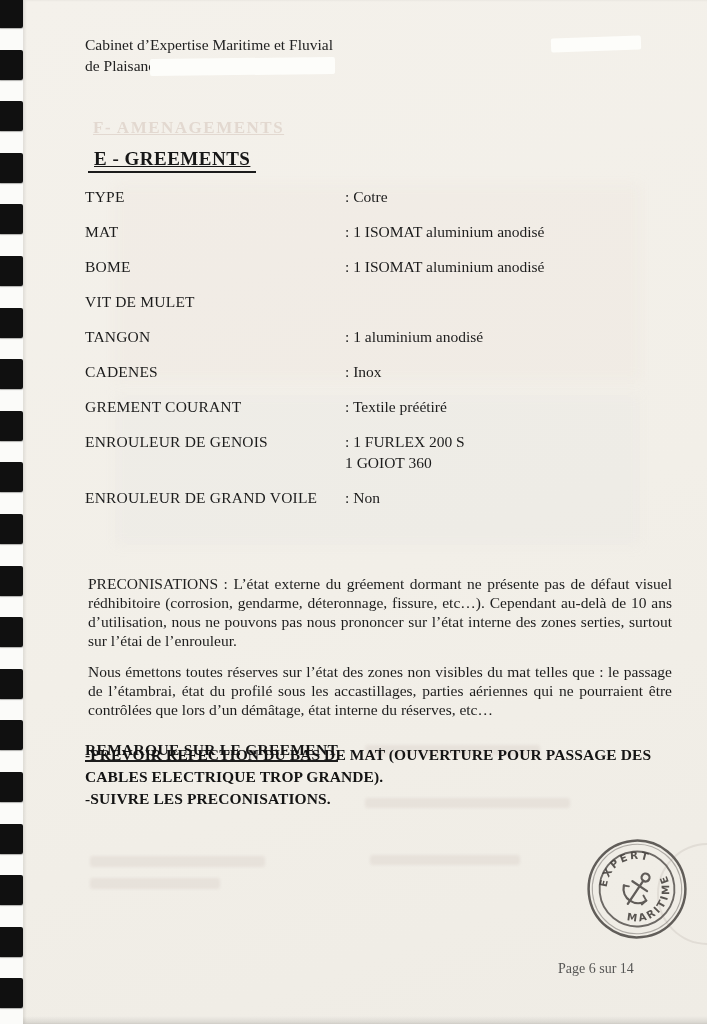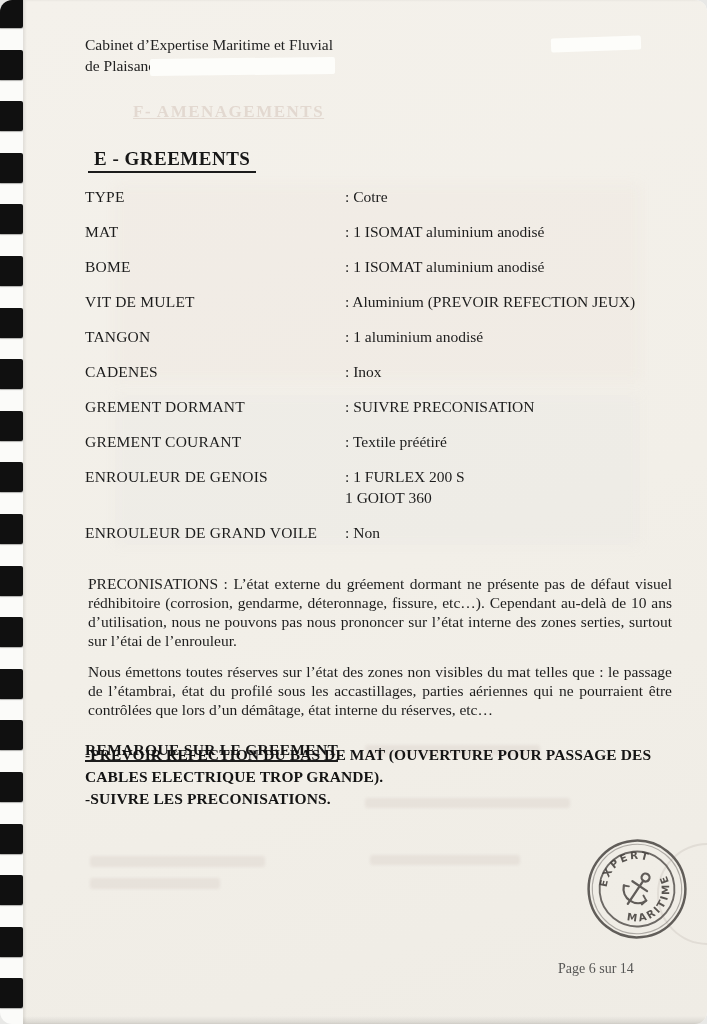--- a/index.html
+++ b/index.html
@@ -1,51 +1,50 @@
 <!DOCTYPE html>
 <html><head>
 <meta charset="utf-8">
 <style>
   html,body{margin:0;padding:0;background:#e8e8e6;}
   .canvas{
     position:relative;width:707px;height:1024px;overflow:hidden;
     background:#fbfbf9;
     font-family:"Liberation Serif","DejaVu Serif",serif;
     color:#1c1c1c;
-    border-radius:12px;
   }
   .paper{
     position:absolute;left:23px;top:0;right:0;bottom:0;
     background:linear-gradient(160deg,#f4f1eb 0%,#f2efe8 55%,#efece5 100%);
     box-shadow:inset 2px 0 3px rgba(0,0,0,0.08);
   }
   .paper-bottom-shade{position:absolute;left:23px;right:0;bottom:0;height:8px;
     background:linear-gradient(to bottom,rgba(0,0,0,0),rgba(0,0,0,0.10));}
   .binding{position:absolute;left:0;top:0;width:26px;height:1024px;}
   .tab{position:absolute;left:0;width:23px;height:30px;background:#101010;
     border-radius:0 2px 2px 0;box-shadow:0 1px 1px rgba(0,0,0,0.3);}
   
   .ghost-block{position:absolute;filter:blur(7px);pointer-events:none;}
   .gb1{left:115px;top:185px;width:525px;height:195px;background:rgba(226,203,194,0.10);}
   .gb2{left:115px;top:395px;width:525px;height:150px;background:rgba(204,204,214,0.07);}
   .ghost-bar{position:absolute;height:10px;border-radius:3px;
     background:rgba(168,148,136,0.13);filter:blur(1.5px);pointer-events:none;}
   .ghost-title{
-    position:absolute;left:93px;top:102px;
+    position:absolute;left:93px;top:118px;
     font-size:17px;font-weight:bold;letter-spacing:1.5px;
-    color:rgba(188,162,148,0.30);text-decoration:underline;filter:blur(0.6px);margin-left:40px;
+    color:rgba(188,162,148,0.30);text-decoration:underline;filter:blur(0.6px);
   }
   .header{position:absolute;left:85px;top:34px;font-size:15.5px;line-height:21px;color:#222;}
   .whiteout{position:absolute;background:#fdfdfa;border-radius:2px;}
   .wo1{left:150px;top:58px;width:185px;height:17px;transform:rotate(-0.6deg);}
   .wo2{left:551px;top:37px;width:90px;height:14px;transform:rotate(-2deg);}
   .section-title{
     position:absolute;left:88px;top:148px;
     font-size:19px;font-weight:bold;letter-spacing:0.5px;
-    border-bottom:2px solid #1c1c1c;padding:0 6px 1px 6px;color:#171717;
+    border-bottom:2px solid #1c1c1c;padding:0 6px 1px 6px;color:#171717;text-decoration:underline;
   }
   .fields{position:absolute;left:85px;top:186px;width:582px;font-size:15.5px;}
   .field-row{display:flex;align-items:flex-start;line-height:21px;margin-bottom:14px;}
   .field-label{flex:0 0 260px;letter-spacing:0.2px;}
   .field-value{display:flex;flex-direction:column;}
   .value-line.cont{}
   .para{position:absolute;left:85px;width:584px;font-size:15.5px;line-height:19px;
     text-align:justify;margin:3px;color:#1d1d1d;}
   .p1{top:571px;}
   .p2{top:659px;}
@@ -126,40 +125,31 @@
         </span>
       </div>
       <div class="field-row">
         <span class="field-label">BOME</span>
         <span class="field-value">
           <span class="value-line">: 1 ISOMAT aluminium anodisé</span>
         </span>
       </div>
       <div class="field-row">
         <span class="field-label">VIT DE MULET</span>
-        <span class="field-value">
-          <span class="value-line">: Aluminium (PREVOIR REFECTION JEUX)</span>
-        </span>
       </div>
       <div class="field-row">
         <span class="field-label">TANGON</span>
         <span class="field-value">
           <span class="value-line">: 1 aluminium anodisé</span>
         </span>
       </div>
       <div class="field-row">
         <span class="field-label">CADENES</span>
         <span class="field-value">
           <span class="value-line">: Inox</span>
-        </span>
-      </div>
-      <div class="field-row">
-        <span class="field-label">GREMENT DORMANT</span>
-        <span class="field-value">
-          <span class="value-line">: SUIVRE PRECONISATION</span>
         </span>
       </div>
       <div class="field-row">
         <span class="field-label">GREMENT COURANT</span>
         <span class="field-value">
           <span class="value-line">: Textile préétiré</span>
         </span>
       </div>
       <div class="field-row">
         <span class="field-label">ENROULEUR DE GENOIS</span>

